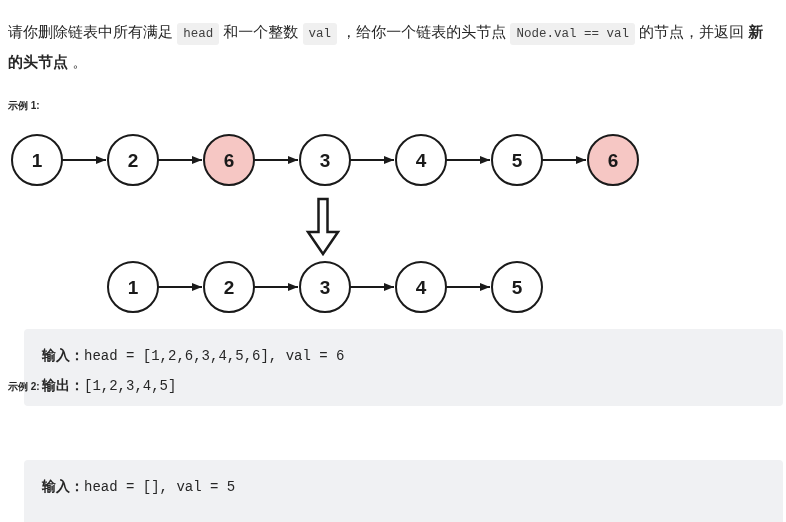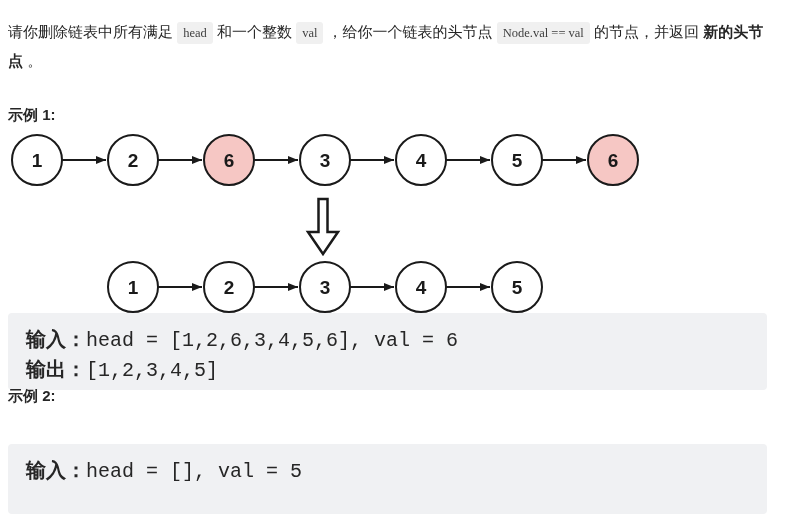--- a/index.html
+++ b/index.html
@@ -11,46 +11,46 @@
     font-family:"Liberation Sans","DejaVu Sans",sans-serif;
     color:#262626;
   }
   .statement{
     position:absolute;
     left:8px;top:3px;width:766px;
     font-size:15px;line-height:28px;
     color:#262626;
   }
   .statement code{
-    font-family:Liberation Serif, serif;
+    font-family:Liberation Mono, monospace;
     font-size:12.5px;
     background:#f0f0f0;
     color:#3f3f3f;
     padding:4px 6px;
     border-radius:3px;
   }
   .statement strong{font-weight:bold;}
   .example-title{
     position:absolute;left:8px;
-    font-size:15px;font-weight:bold;color:#262626;margin-top:7px;
+    font-size:10px;font-weight:bold;color:#262626;
   }
   #ex1-title{top:99px;}
   #ex2-title{top:380px;}
   #diagram{
     position:absolute;left:0;top:128px;
     pointer-events:none;
   }
   .code-block{
     position:absolute;left:8px;width:723px;
-    margin:0;
+    margin:16px;
     background:#f0f1f3;
     border-radius:4px;
     padding:12px 18px;
     font-family:"Liberation Mono","DejaVu Sans Mono",monospace;
-    font-size:20px;line-height:29px;
+    font-size:14px;line-height:29px;
     color:#262626;
     white-space:pre-wrap;
   }
   #block1{top:313px;height:53px;}
   #block2{top:444px;height:46px;}
   .io-label{
     font-family:"Liberation Sans","DejaVu Sans",sans-serif;
     font-weight:bold;
   }
 </style>

